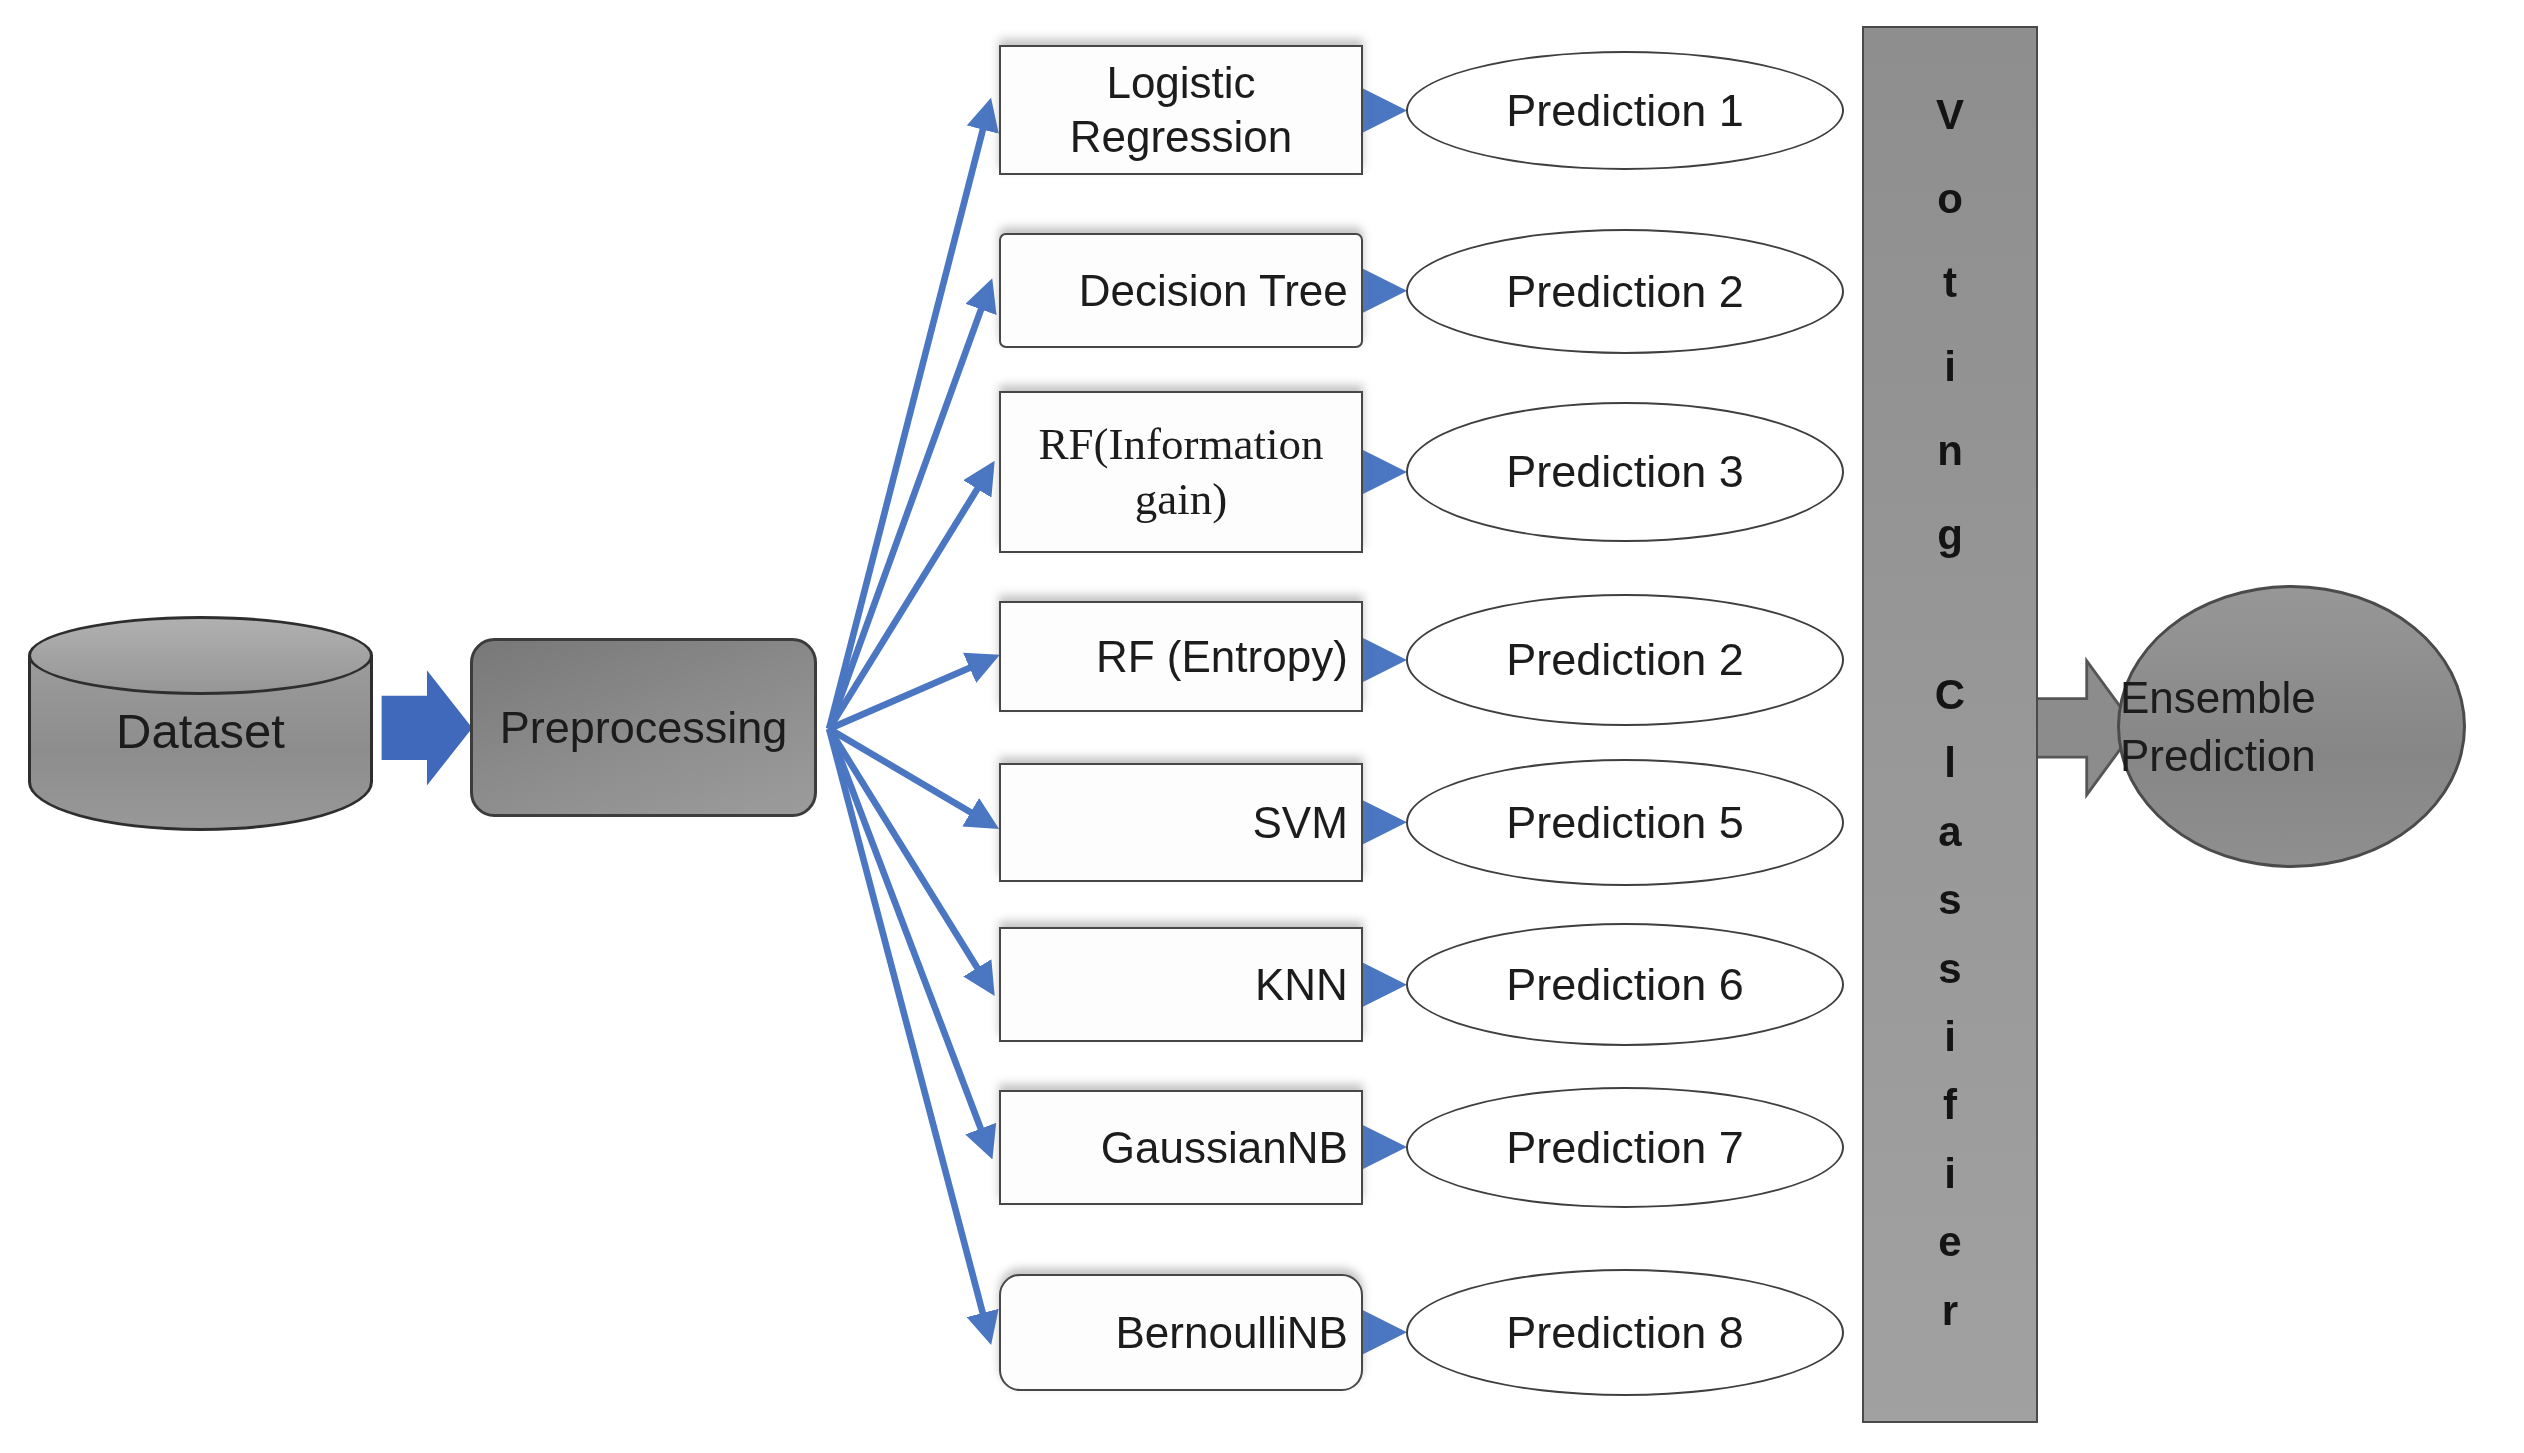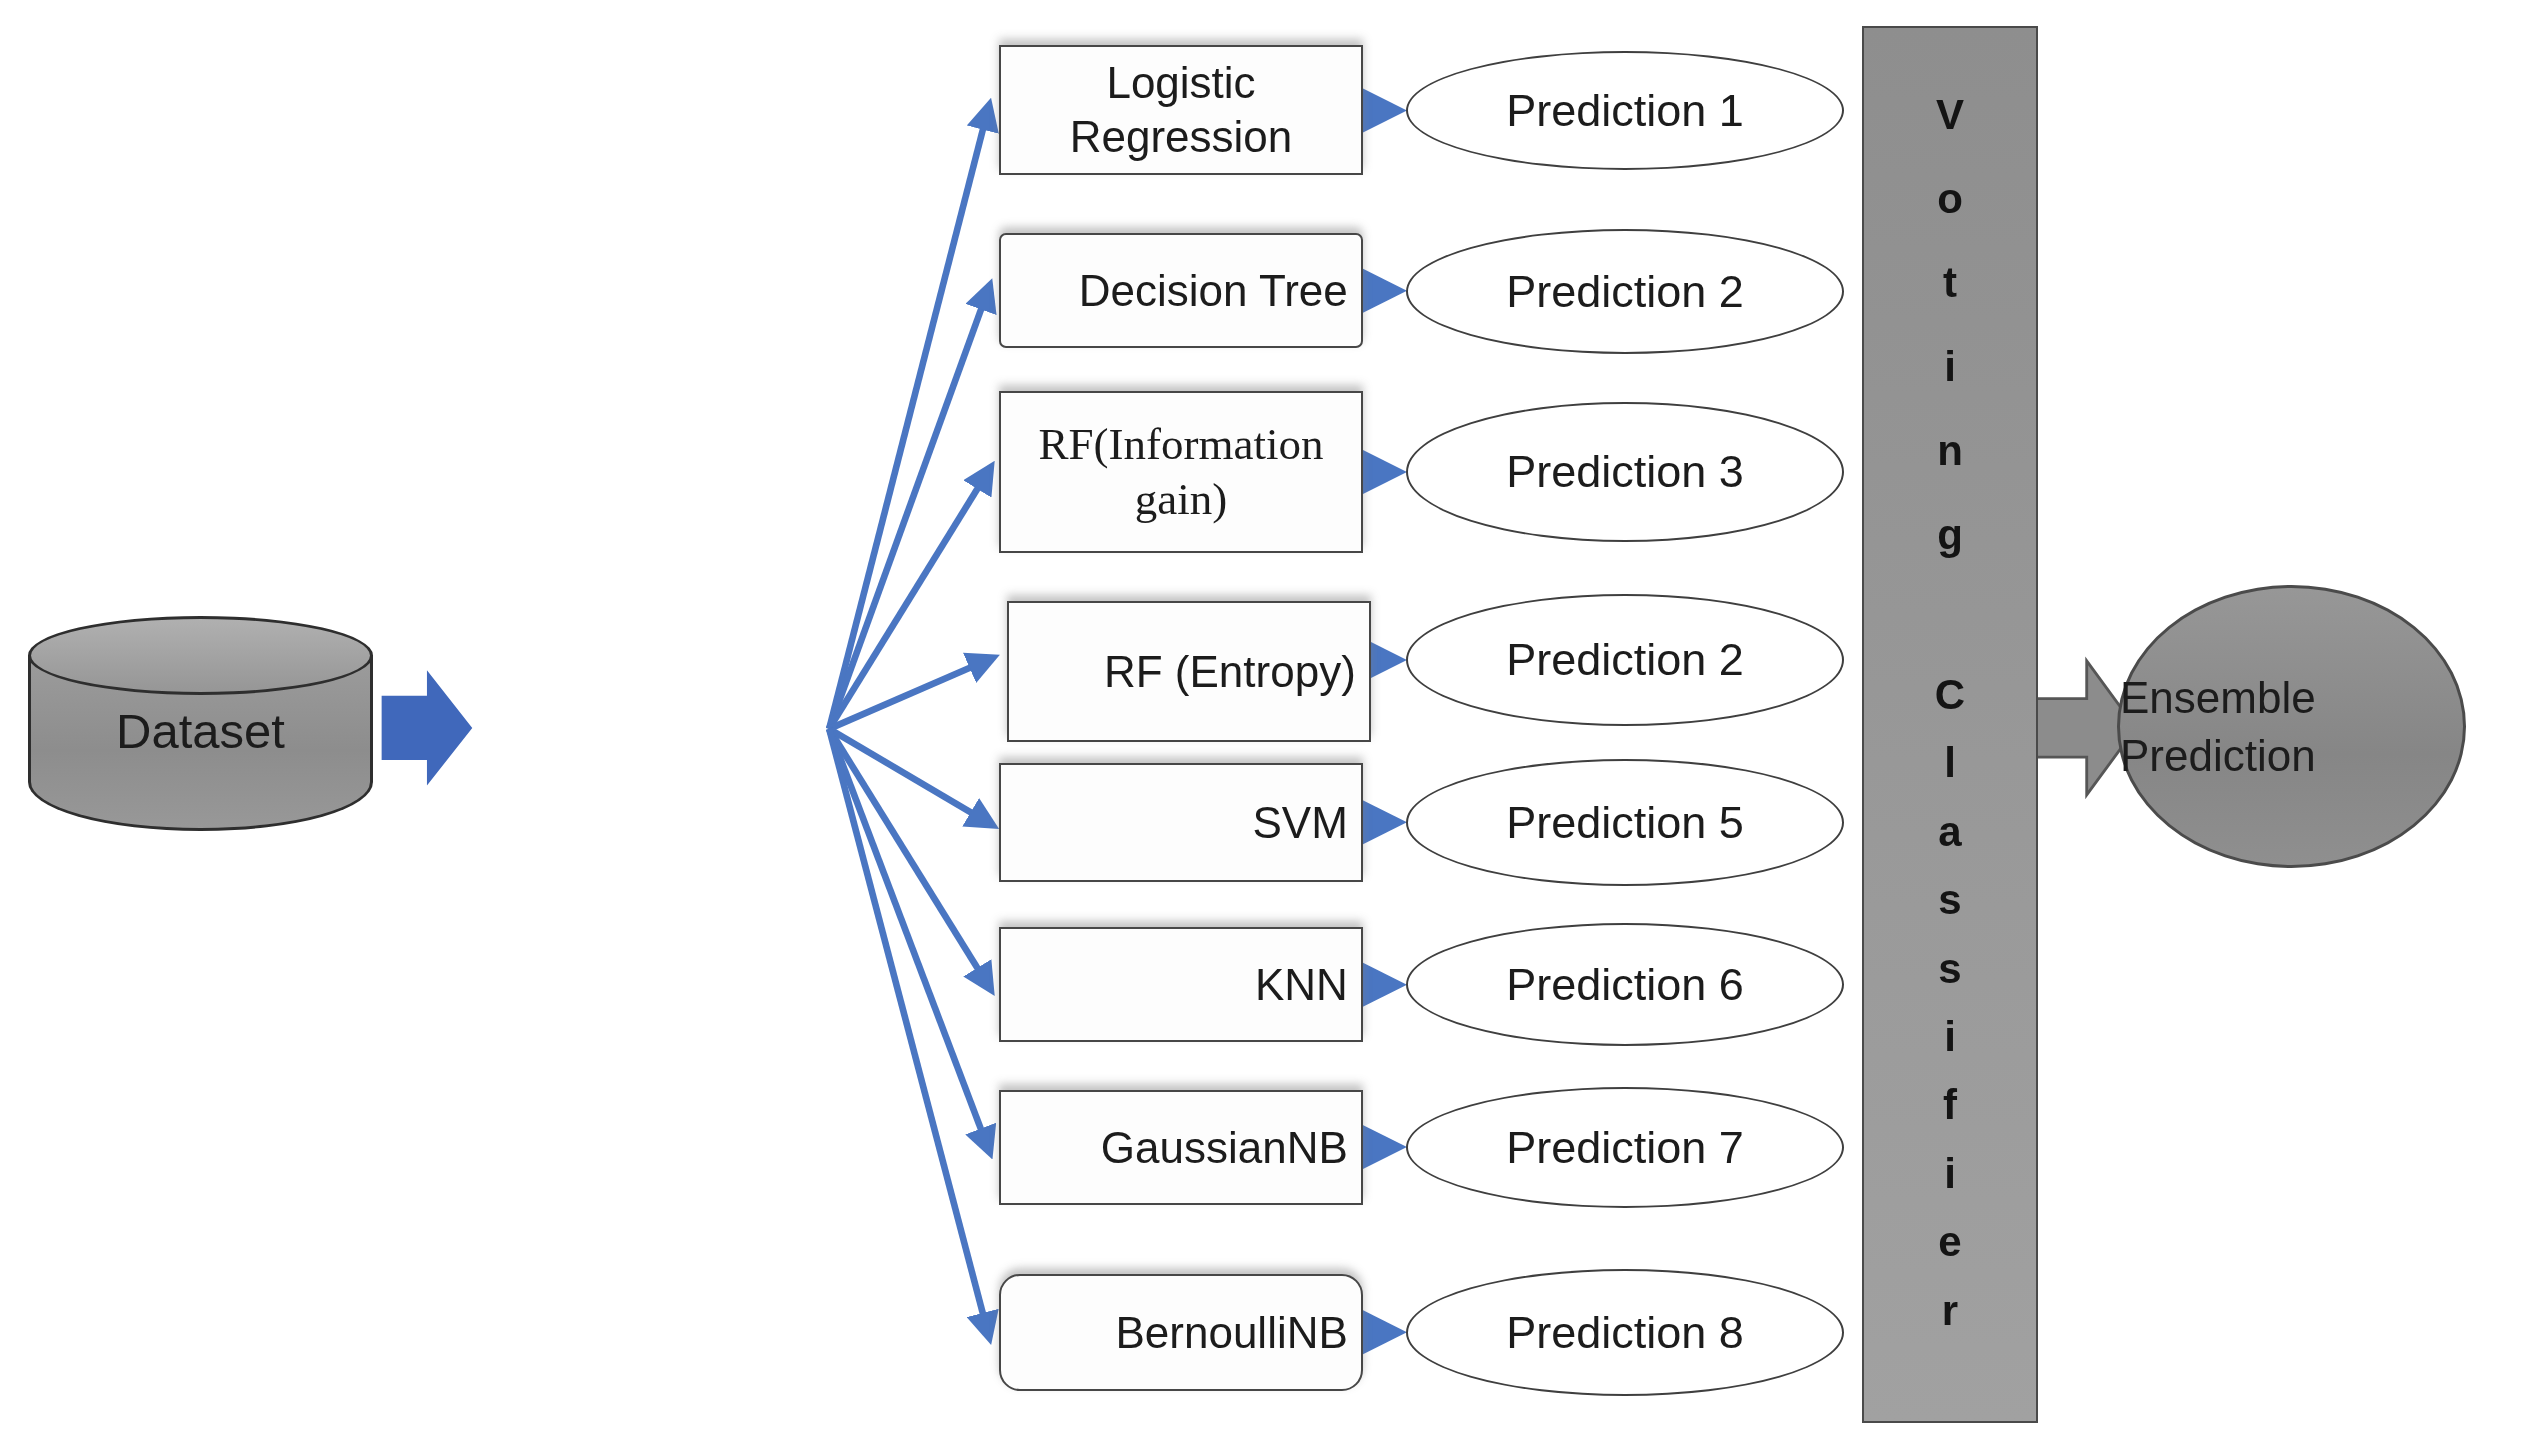--- a/index.html
+++ b/index.html
@@ -85,20 +85,23 @@
         <line x1="1446" y1="1043" x2="1470" y2="1043" stroke="#4068BB" stroke-width="10" marker-end="url(#ah)"></line>
         <line x1="1446" y1="1215" x2="1470" y2="1215" stroke="#4068BB" stroke-width="10" marker-end="url(#ah)"></line>
         <line x1="1446" y1="1411" x2="1470" y2="1411" stroke="#4068BB" stroke-width="10" marker-end="url(#ah)"></line>
       </g>
   </svg>
 
   <div class="cyl-body"></div>
   <div class="cyl-top"></div>
   <div class="cyl-label">Dataset</div>
 
+  <div class="preprocess">
+    <span>Preprocessing</span>
+  </div>
 
   <div id="rows">
   <div class="box" style="top: 45px; height: 130px;">
     <span>Logistic Regression</span>
   </div>
   <div class="pred" style="top: 51px; height: 119px;">
     <span>Prediction 1</span>
   </div>
 
   <div class="box" style="top: 233px; height: 115px; border-radius: 7px;">
@@ -108,21 +111,21 @@
     <span>Prediction 2</span>
   </div>
 
   <div class="box serif" style="top: 391px; height: 162px;">
     <span>RF(Information gain)</span>
   </div>
   <div class="pred" style="top: 402px; height: 140px;">
     <span>Prediction 3</span>
   </div>
 
-  <div class="box" style="top: 601px; height: 141px; margin-left: 8px;">
+  <div class="box" style="top: 601px; height: 111px;">
     <span>RF (Entropy)</span>
   </div>
   <div class="pred" style="top: 594px; height: 132px;">
     <span>Prediction 2</span>
   </div>
 
   <div class="box" style="top: 763px; height: 119px;">
     <span>SVM</span>
   </div>
   <div class="pred" style="top: 759px; height: 127px;">

